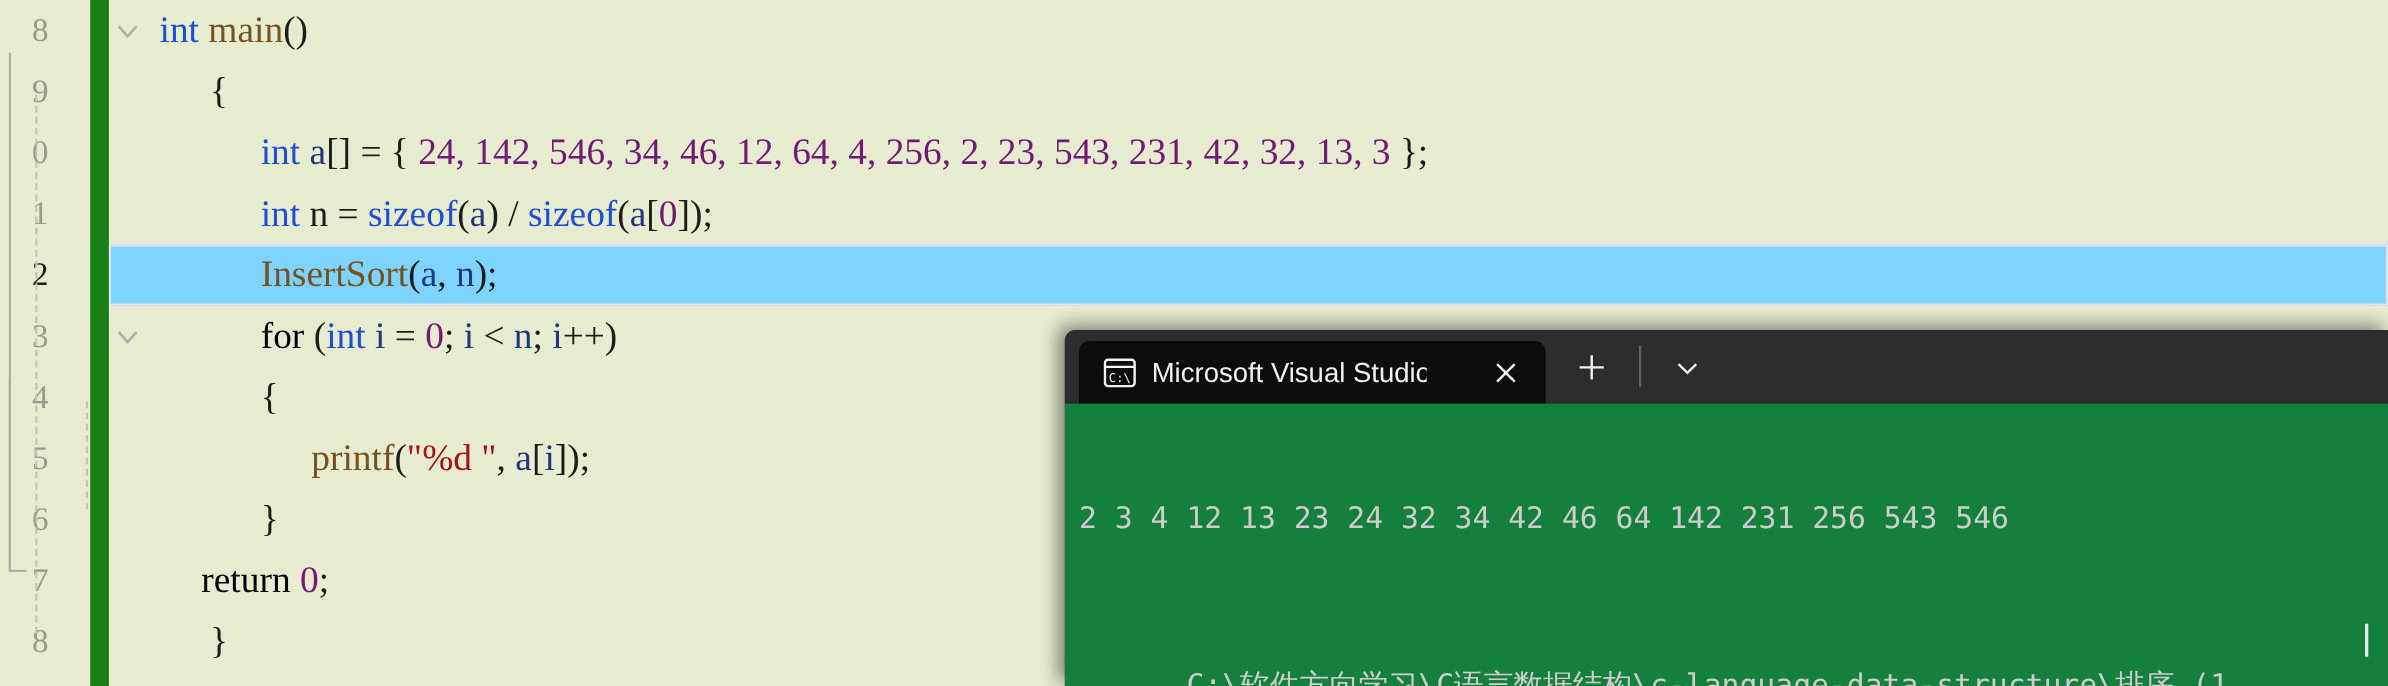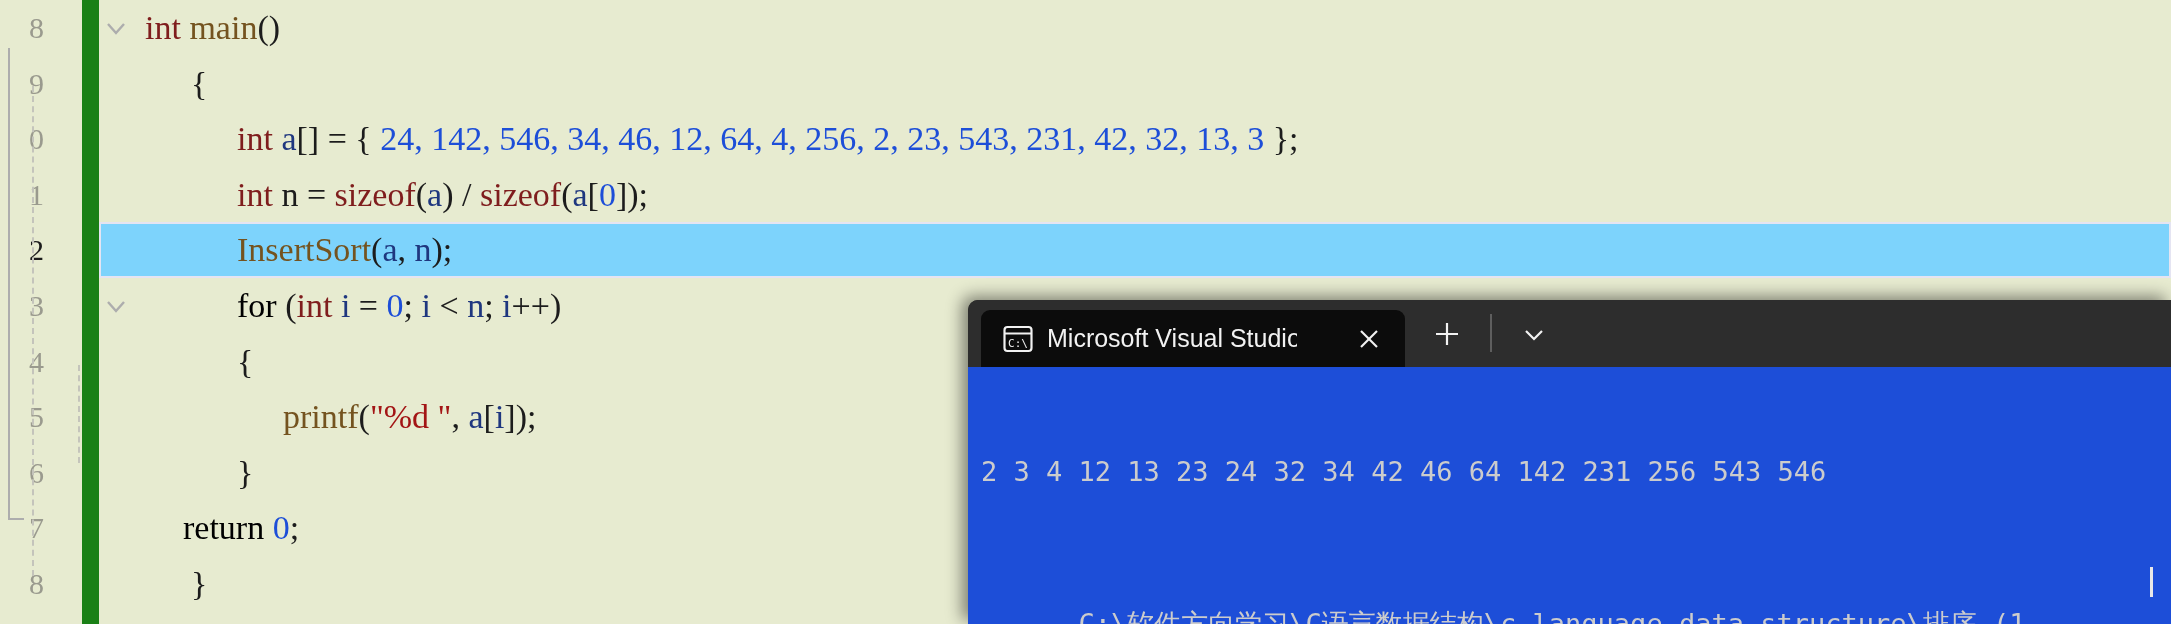--- a/index.html
+++ b/index.html
@@ -39,26 +39,26 @@
     position:relative;height:55.6px;line-height:55.6px;
     white-space:pre;color:#1c1c1c;
   }
   .row.current{
     background:#7dd3fc;
     box-shadow:inset 0 0 0 2px #e4e4f2;
   }
   .row .txt{position:relative;z-index:3;display:inline-block;padding-left:46px;}
 
   
-  .kw      {color:#7f1d1d;}
+  .kw      {color:#1d4ed8;}
   .kwctl   {color:#000000;}
   .fn      {color:#74531f;}
   .var     {color:#1f377f;}
   .str     {color:#a31515;}
-  .num     {color:#1d4ed8;text-align:right;}
+  .num     {color:#701a75;text-align:right;}
   .punc    {color:#1c1c1c;}
 
   
   .chev{
     position:absolute;left:4px;top:50%;transform:translateY(-50%);
     width:26px;height:26px;z-index:4;
   }
   .chev svg{display:block;}
 
   
@@ -104,21 +104,21 @@
   .term-sep{
     position:absolute;left:522px;top:14px;width:2px;height:38px;background:#5e5e5e;
   }
   .term-dropdown{
     position:absolute;left:553px;top:50%;transform:translateY(-50%);
     width:26px;height:26px;
   }
 
   .term-body{
     position:absolute;left:0;right:0;top:67px;bottom:0;
-    background:#1d4ed8;padding:10px 0 0 13px;
+    background:#15803d;padding:10px 0 0 13px;
     font-family:"DejaVu Sans Mono",monospace;
     font-size:27px;line-height:38px;color:#cccccc;
     white-space:pre;overflow:hidden;
   }
   .term-line{position:relative;}
   .caret-right{
     position:absolute;right:18px;top:0;width:3px;height:30px;background:#e8e8e8;
   }
 </style>
 </head>

